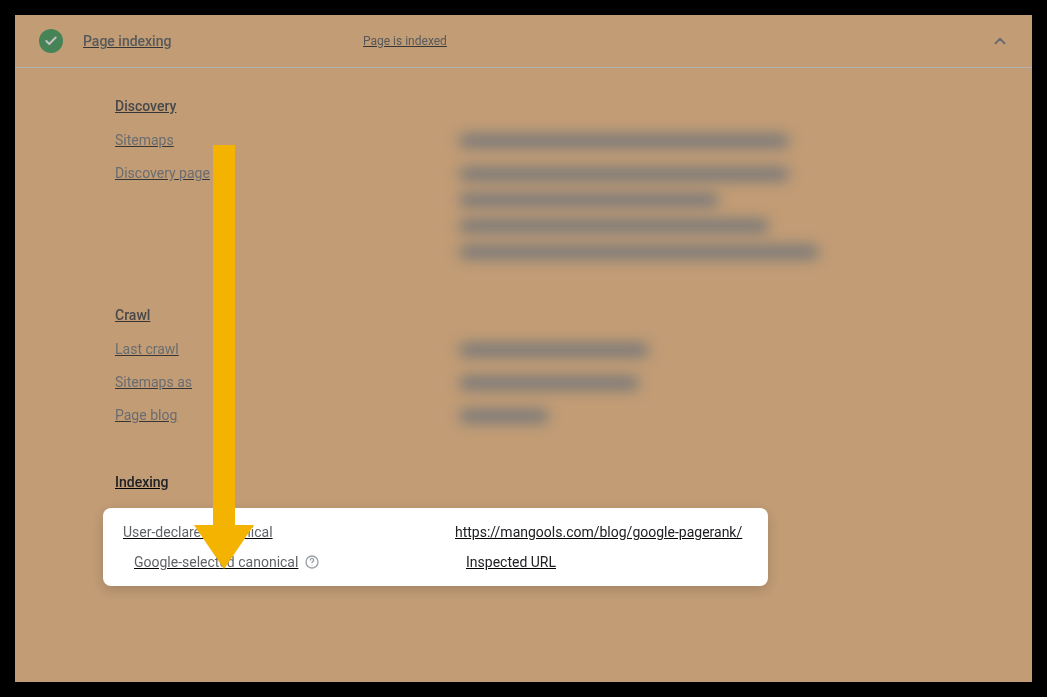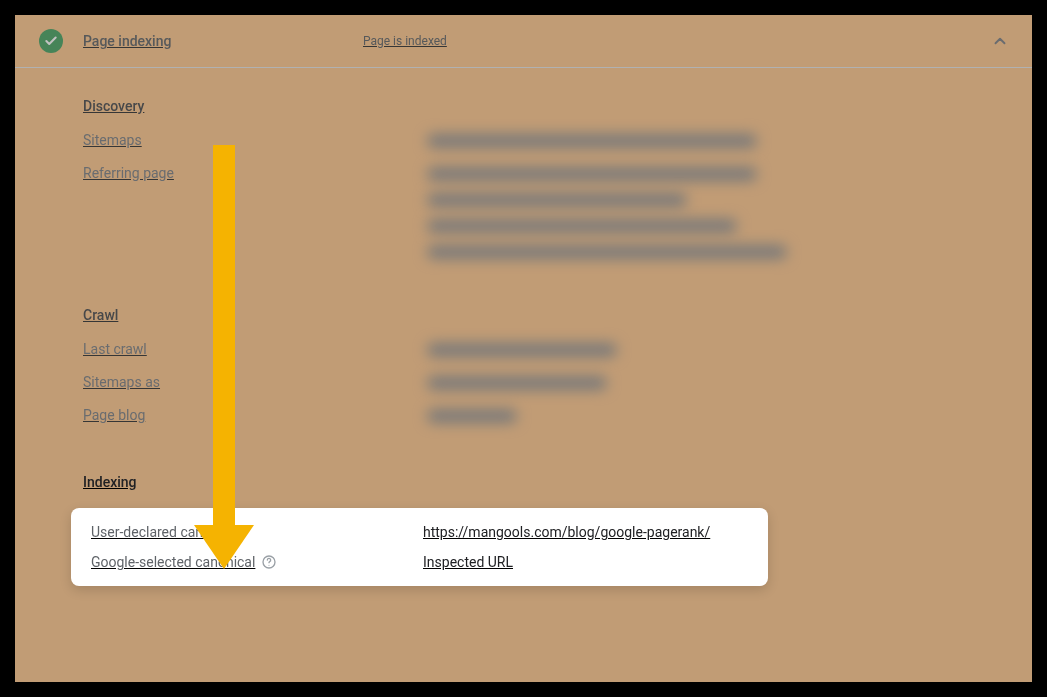--- a/index.html
+++ b/index.html
@@ -62,21 +62,21 @@
       transform: translateY(-50%);
       width: 24px;
       height: 24px;
       display: flex;
       align-items: center;
       justify-content: center;
       cursor: pointer;
     }
     .collapse-btn svg { width: 18px; height: 18px; }
     .content {
-      padding: 20px 24px 20px 68px;
+      padding: 20px 24px 20px 100px;
     }
     .section-title {
       font-size: 14px;
       font-weight: 500;
       color: #202124;
       margin-bottom: 18px;
       margin-top: 10px;
     }
     .row {
       display: flex;
@@ -113,21 +113,21 @@
       background: #fff;
       border-radius: 8px;
       padding: 16px 20px 16px 20px;
       margin-left: -12px;
       margin-right: 240px;
       box-shadow: 0 4px 12px rgba(0,0,0,0.15);
       position: relative;
       z-index: 20;
     }
     .indexing-card .row { margin-bottom: 14px; }
-    .indexing-card .row:last-child { margin-bottom: 0; }
+    .indexing-card .row:last-child { margin-bottom: 0; margin-left: 11px; }
     .indexing-card .label { width: 284px; }
     .help-icon {
       width: 16px;
       height: 16px;
       display: inline-flex;
       align-items: center;
       justify-content: center;
     }
     .help-icon svg { width: 16px; height: 16px; }
     .arrow-annotation {
@@ -177,21 +177,21 @@
     <div class="section-title">Discovery</div>
 
     <div class="row">
       <div class="label">Sitemaps</div>
       <div class="value">
         <span class="blur-bar" style="width:330px"></span>
       </div>
     </div>
 
     <div class="row">
-      <div class="label">Referring page</div>
+      <div class="label">Discovery page</div>
       <div class="value blur-stack">
         <span class="blur-bar" style="width:330px"></span>
         <span class="blur-bar" style="width:260px"></span>
         <span class="blur-bar" style="width:310px"></span>
         <span class="blur-bar" style="width:360px"></span>
       </div>
     </div>
 
     <div class="sep"></div>
     <div class="section-title">Crawl</div>

